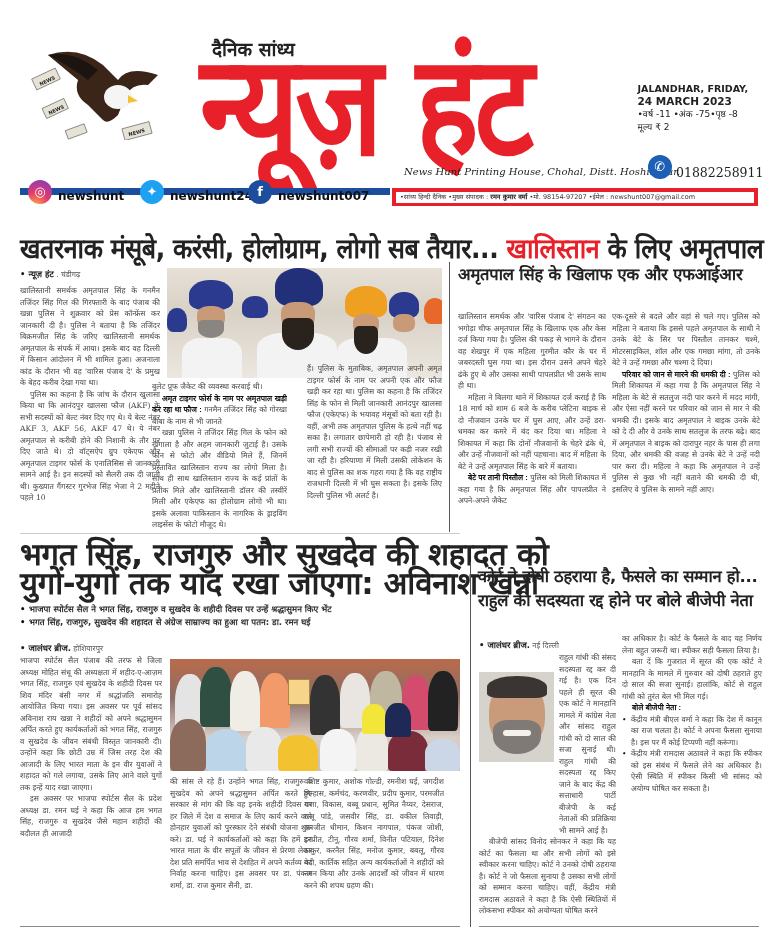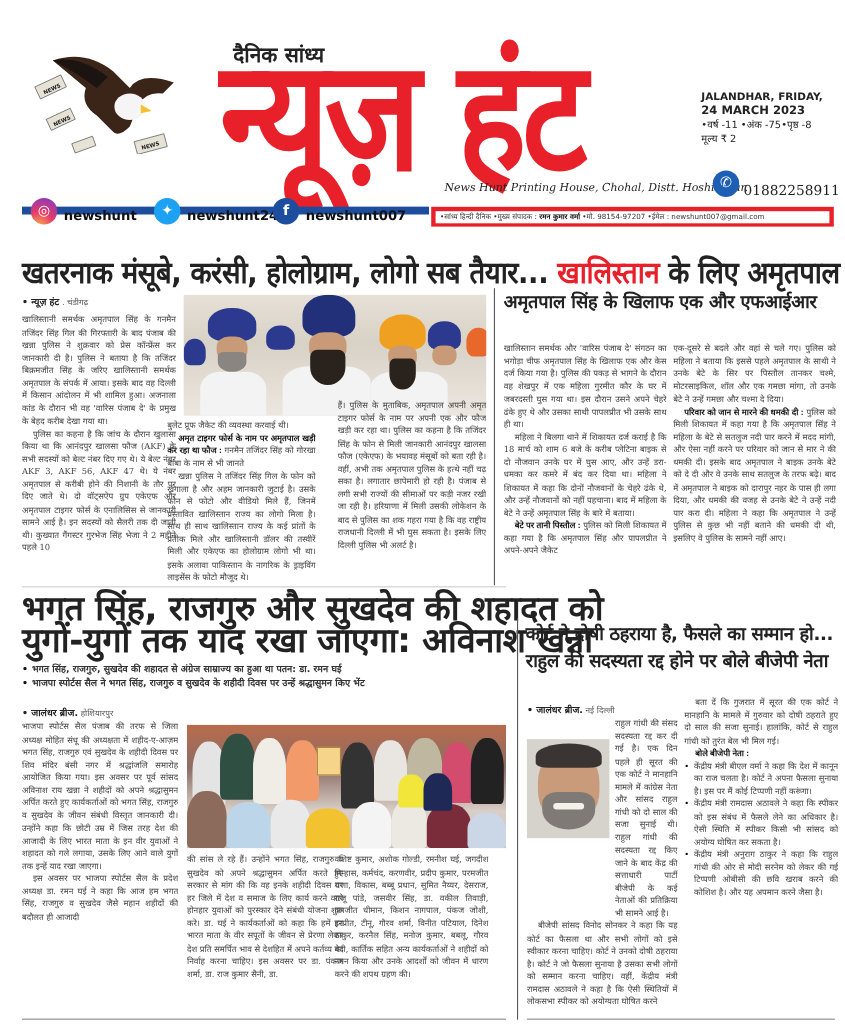--- a/index.html
+++ b/index.html
@@ -175,22 +175,22 @@
   <p>एक-दूसरे से बदले और वहां से चले गए। पुलिस को महिला ने बताया कि इससे पहले अमृतपाल के साथी ने उनके बेटे के सिर पर पिस्तौल तानकर चश्मे, मोटरसाइकिल, शॉल और एक गमछा मांगा, तो उनके बेटे ने उन्हें गमछा और चश्मा दे दिया।</p>
   <p class="ind"><b>परिवार को जान से मारने की धमकी दी :</b><span> पुलिस को मिली शिकायत में कहा गया है कि अमृतपाल सिंह ने महिला के बेटे से सतलुज नदी पार करने में मदद मांगी, और ऐसा नहीं करने पर परिवार को जान से मार ने की धमकी दी। इसके बाद अमृतपाल ने बाइक उनके बेटे को दे दी और वे उनके साथ सतलुज के तरफ बढ़े। बाद में अमृतपाल ने बाइक को दारापुर नहर के पास ही लगा दिया, और धमकी की वजह से उनके बेटे ने उन्हें नदी पार करा दी। महिला ने कहा कि अमृतपाल ने उन्हें पुलिस से कुछ भी नहीं बताने की धमकी दी थी, इसलिए वे पुलिस के सामने नहीं आए।</span></p>
 </div>
 
 <div class="hl3">
   <div>भगत सिंह, राजगुरु और सुखदेव की शहादत को</div>
   <div>युगों-युगों तक याद रखा जाएगा: अविनाश खन्ना</div>
 </div>
 
 <ul class="bullets3 bullet-list">
+  <li>भाजपा स्पोर्टस सैल ने भगत सिंह, राजगुरु व सुखदेव के शहीदी दिवस पर उन्हें श्रद्धासुमन किए भेंट</li>
   <li>भगत सिंह, राजगुरु, सुखदेव की शहादत से अंग्रेज साम्राज्य का हुआ था पतन: डा. रमन घई</li>
-  <li>भाजपा स्पोर्टस सैल ने भगत सिंह, राजगुरु व सुखदेव के शहीदी दिवस पर उन्हें श्रद्धासुमन किए भेंट</li>
 </ul>
 
 <div style="position:absolute;left:20px;top:636px;"><span style="font-weight:bold;font-size:8.5px;color:#222;">• जालंधर ब्रीज.</span><span style="font-size:7.5px;color:#555;"> होशियारपुर</span></div>
 
 <div class="col" style="left:20px;top:655px;width:142px;height:264px;">
   <p>भाजपा स्पोर्टस सैल पंजाब की तरफ से जिला अध्यक्ष मोहित संधू की अध्यक्षता में शहीद-ए-आज़म भगत सिंह, राजगुरु एवं सुखदेव के शहीदी दिवस पर शिव मंदिर बंसी नगर में श्रद्धांजलि समारोह आयोजित किया गया। इस अवसर पर पूर्व सांसद अविनाश राय खन्ना ने शहीदों को अपने श्रद्धासुमन अर्पित करते हुए कार्यकर्ताओं को भगत सिंह, राजगुरु व सुखदेव के जीवन संबंधी विस्तृत जानकारी दी। उन्होंने कहा कि छोटी उम्र में जिस तरह देश की आजादी के लिए भारत माता के इन वीर युवाओं ने शहादत को गले लगाया, उसके लिए आने वाले युगों तक इन्हें याद रखा जाएगा।</p>
   <p class="ind">इस अवसर पर भाजपा स्पोर्टस सैल के प्रदेश अध्यक्ष डा. रमन घई ने कहा कि आज हम भगत सिंह, राजगुरु व सुखदेव जैसे महान शहीदों की बदौलत ही आजादी</p>
 </div>
 
 <div class="photo2">
@@ -241,22 +241,22 @@
   <div style="position:absolute;left:14px;top:48px;width:48px;height:34px;border-radius:30% 30% 50% 50%;background:#7f7a75;"></div>
   <div style="position:absolute;left:24px;top:58px;width:28px;height:6px;border-radius:3px;background:#f4f0ea;"></div>
 </div>
 
 <div class="col" style="left:479px;top:652px;width:137px;height:270px;">
   <p style="padding-left:80px;text-indent:0;">राहुल गांधी की संसद सदस्यता रद्द कर दी गई है। एक दिन पहले ही सूरत की एक कोर्ट ने मानहानि मामले में कांग्रेस नेता और सांसद राहुल गांधी को दो साल की सजा सुनाई थी। राहुल गांधी की सदस्यता रद्द किए जाने के बाद केंद्र की सत्ताधारी पार्टी बीजेपी के कई नेताओं की प्रतिक्रिया भी सामने आई है।</p>
   <p class="ind">बीजेपी सांसद विनोद सोनकर ने कहा कि यह कोर्ट का फैसला था और सभी लोगों को इसे स्वीकार करना चाहिए। कोर्ट ने उनको दोषी ठहराया है। कोर्ट ने जो फैसला सुनाया है उसका सभी लोगों को सम्मान करना चाहिए। वहीं, केंद्रीय मंत्री रामदास अठावले ने कहा है कि ऐसी स्थितियों में लोकसभा स्पीकर को अयोग्यता घोषित करने</p>
 </div>
 
 <div class="col" style="left:622px;top:633px;width:140px;height:290px;">
+  <p>का अधिकार है। कोर्ट के फैसले के बाद यह निर्णय लेना बहुत जरूरी था। स्पीकर सही फैसला लिया है।</p>
   <p class="ind">बता दें कि गुजरात में सूरत की एक कोर्ट ने मानहानि के मामले में गुरुवार को दोषी ठहराते हुए दो साल की सजा सुनाई। हालांकि, कोर्ट से राहुल गांधी को तुरंत बेल भी मिल गई।</p>
   <p class="ind"><b>बोले बीजेपी नेता :</b></p>
   <ul class="bullet-list">
     <li>केंद्रीय मंत्री बीएल वर्मा ने कहा कि देश में कानून का राज चलता है। कोर्ट ने अपना फैसला सुनाया है। इस पर मैं कोई टिप्पणी नहीं करूंगा।</li>
     <li>केंद्रीय मंत्री रामदास अठावले ने कहा कि स्पीकर को इस संबंध में फैसले लेने का अधिकार है। ऐसी स्थिति में स्पीकर किसी भी सांसद को अयोग्य घोषित कर सकता है।</li>
-    <li>केंद्रीय मंत्री अनुराग ठाकुर ने कहा कि राहुल गांधी की ओर से मोदी सरनेम को लेकर की गई टिप्पणी ओबीसी की छवि खराब करने की कोशिश है। और यह अपमान करने जैसा है।</li>
   </ul>
 </div>
 
 <div class="hline" style="left:479px;top:926px;width:280px;"></div>
 
 </body></html>

